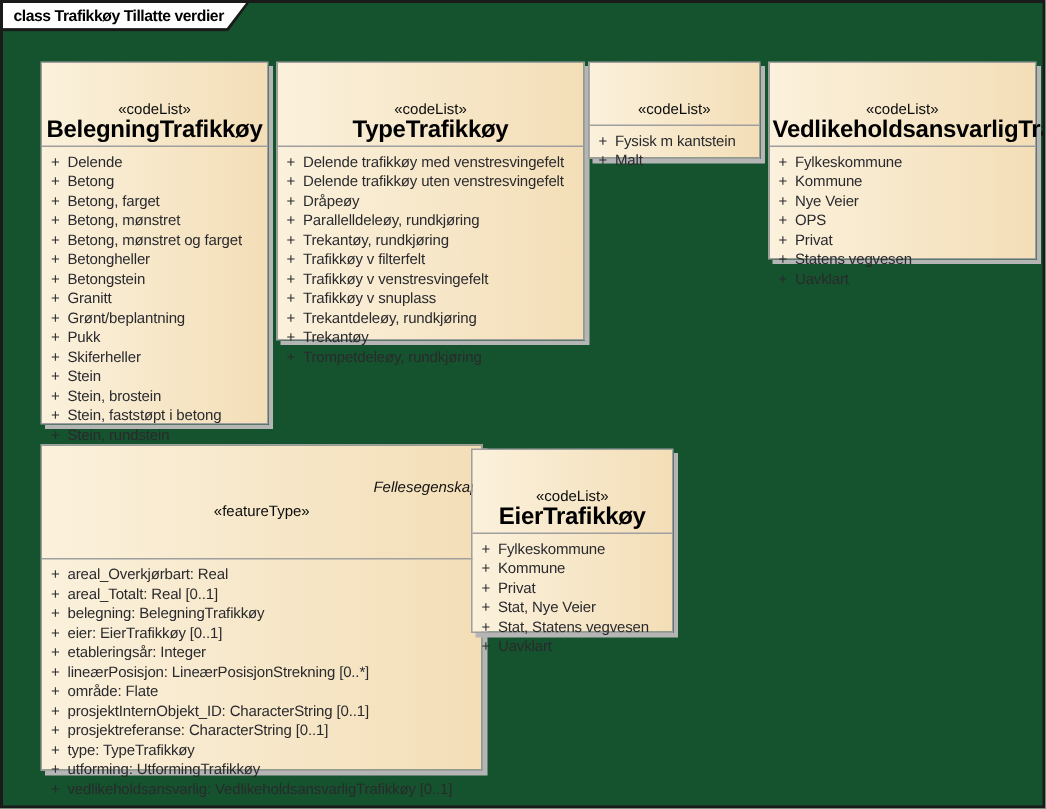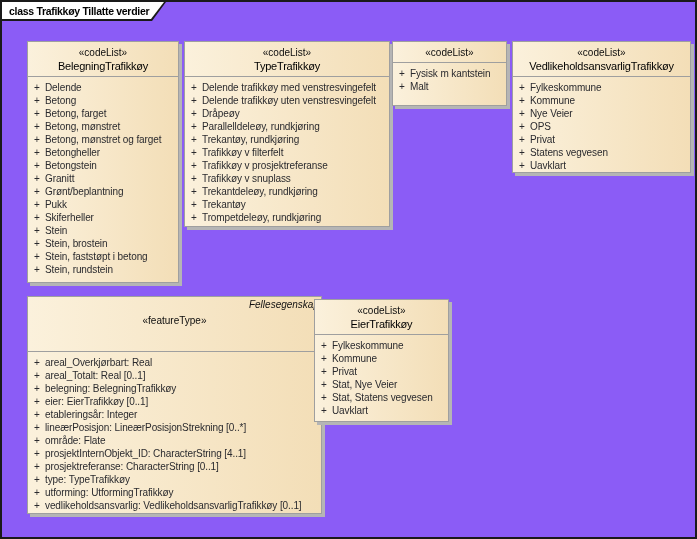--- a/index.html
+++ b/index.html
@@ -1,21 +1,21 @@
 <!DOCTYPE html>
 <html><head>
 <meta charset="utf-8">
 <style>
   html,body { margin:0; padding:0; background:#fff; }
   * { box-sizing:border-box; }
 
   .frame {
     position:relative;
     width:697px; height:539px;
-    background:#8b5cf6;
+    background:#14532d;
     border:2px solid #1a1a1a;
     font-family:"Liberation Sans","DejaVu Sans",sans-serif;
     overflow:hidden;
   }
 
   
   .tab-outer {
     position:absolute; left:0; top:0;
     width:164px; height:19px;
     background:#1a1a1a;
@@ -42,28 +42,29 @@
     border:1px solid #9f9f9f;
     box-shadow:3px 3px 0 #b5b5b5;
     z-index:1;
   }
   .uml-box.overlap { z-index:3; }
 
   .hdr {
     border-bottom:1px solid #9f9f9f;
     text-align:center;
     padding:4px 2px 3px 2px;
+    margin-top:21px;
   }
   .hdr-tall {
     position:relative;
     height:55px;
     padding-top:17px;
   }
   .stereo { font-size:10px; color:#0c0c0c; line-height:13px; white-space:nowrap; }
-  .cname  { font-size:11px; font-weight:normal; color:#000; line-height:14px; letter-spacing:-0.2px; white-space:nowrap; }
+  .cname  { font-size:16px; font-weight:bold; color:#000; line-height:14px; letter-spacing:-0.2px; white-space:nowrap; }
   .pkg {
     position:absolute; top:2px; right:2px;
     font-size:10px; font-style:italic; color:#111;
     white-space:nowrap;
   }
 
   .items { padding:4px 0 0 0; overflow:hidden; }
   .item  { display:flex; align-items:baseline; line-height:13px; white-space:nowrap; }
   .plus  { flex:0 0 17px; padding-left:6px; font-size:10px; color:#2a2a2e; }
   .lbl   { font-size:10px; color:#2a2a2e; letter-spacing:-0.1px; }
@@ -173,21 +174,21 @@
         <div class="item">
           <span class="plus">+</span>
           <span class="lbl">Trekantøy, rundkjøring</span>
         </div>
         <div class="item">
           <span class="plus">+</span>
           <span class="lbl">Trafikkøy v filterfelt</span>
         </div>
         <div class="item">
           <span class="plus">+</span>
-          <span class="lbl">Trafikkøy v prosjektreferanse</span>
+          <span class="lbl">Trafikkøy v venstresvingefelt</span>
         </div>
         <div class="item">
           <span class="plus">+</span>
           <span class="lbl">Trafikkøy v snuplass</span>
         </div>
         <div class="item">
           <span class="plus">+</span>
           <span class="lbl">Trekantdeleøy, rundkjøring</span>
         </div>
         <div class="item">
@@ -283,21 +284,21 @@
         <div class="item">
           <span class="plus">+</span>
           <span class="lbl">lineærPosisjon: LineærPosisjonStrekning [0..*]</span>
         </div>
         <div class="item">
           <span class="plus">+</span>
           <span class="lbl">område: Flate</span>
         </div>
         <div class="item">
           <span class="plus">+</span>
-          <span class="lbl">prosjektInternObjekt_ID: CharacterString [4..1]</span>
+          <span class="lbl">prosjektInternObjekt_ID: CharacterString [0..1]</span>
         </div>
         <div class="item">
           <span class="plus">+</span>
           <span class="lbl">prosjektreferanse: CharacterString [0..1]</span>
         </div>
         <div class="item">
           <span class="plus">+</span>
           <span class="lbl">type: TypeTrafikkøy</span>
         </div>
         <div class="item">

